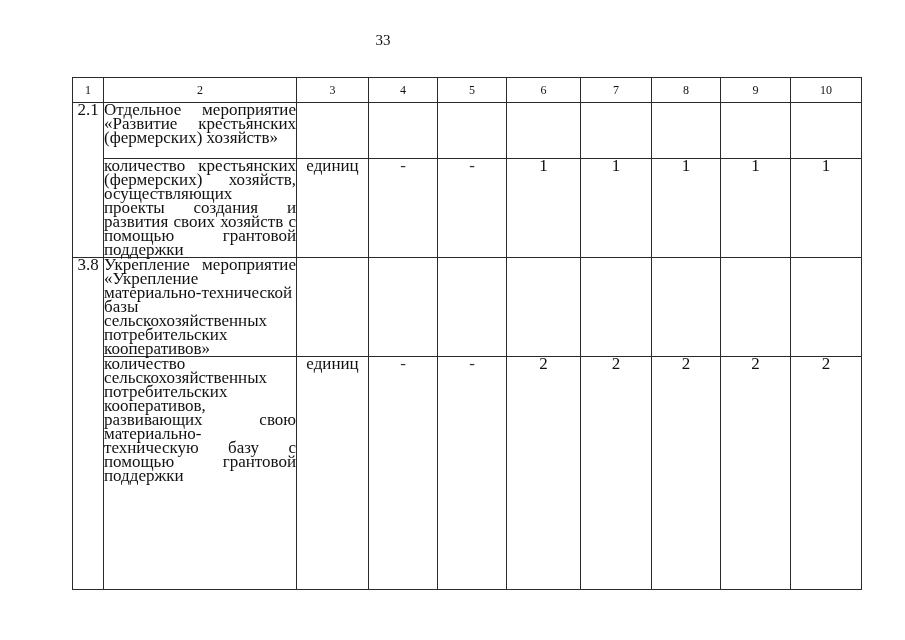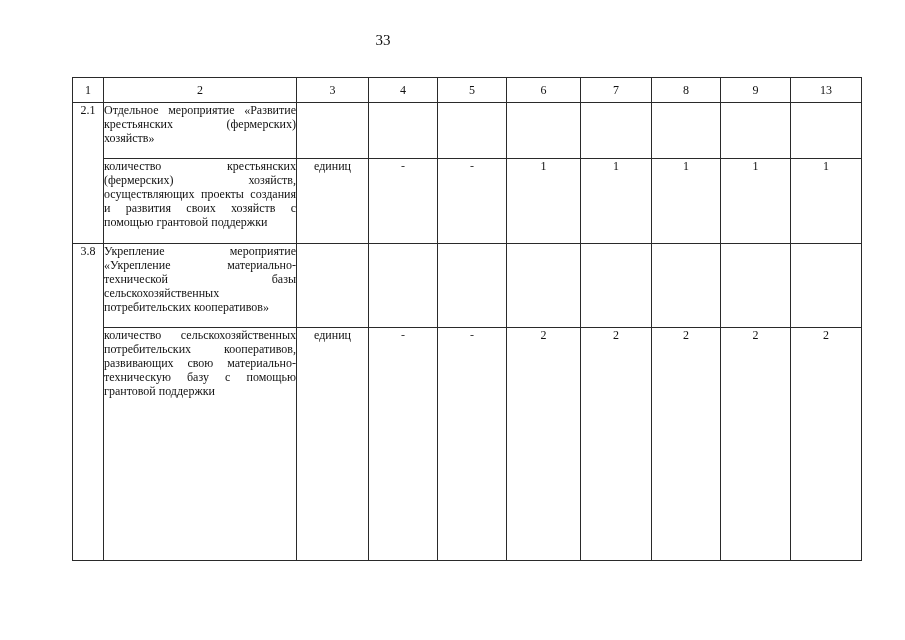--- a/index.html
+++ b/index.html
@@ -1,20 +1,20 @@
 <!DOCTYPE html>
 <html><head>
 <meta charset="utf-8">
 <style>
   html, body { margin: 0; padding: 0; background: #ffffff; }
   body { width: 905px; height: 640px; position: relative; overflow: hidden;
          font-family: "Liberation Serif", "DejaVu Serif", serif; color: #111; }
   .page-number { position: absolute; left: 0; width: 766px; top: 32px; text-align: center; font-size: 15px; }
   table.doc { position: absolute; left: 72px; top: 77px; border-collapse: collapse; table-layout: fixed; }
-  table.doc td { border: 1px solid #2a2a2a; vertical-align: top; font-size: 12px; line-height: 14px; padding: 0; }
+  table.doc td { border: 1px solid #2a2a2a; vertical-align: top; font-size: 17px; line-height: 14px; padding: 0; }
   td.c { text-align: center; }
   td.num { padding-top: 6px; }
   tr.head td { height: 24px; vertical-align: middle; text-align: center; font-size: 12px; }
   td.txt { text-align: justify; padding: 6px 3px 2px 4px; margin-top: 32px; }
   td.val { padding-top: 11px; text-align: center; font-family: Liberation Serif, serif; }
   .dash { color: #333; }
 </style>
 </head>
 <body>
 
@@ -37,21 +37,21 @@
       <tr class="head">
     <td>1</td>
     <td>2</td>
     <td>3</td>
     <td>4</td>
     <td>5</td>
     <td>6</td>
     <td>7</td>
     <td>8</td>
     <td>9</td>
-    <td>13</td>
+    <td>10</td>
   </tr>
 
   <tr style="height:56px">
     <td class="c num" rowspan="2">2.1</td>
     <td class="txt">Отдельное мероприятие «Развитие крестьянских (фермерских) хозяйств»</td>
     <td></td>
         <td></td>
     <td></td>
         <td></td>
     <td></td>

